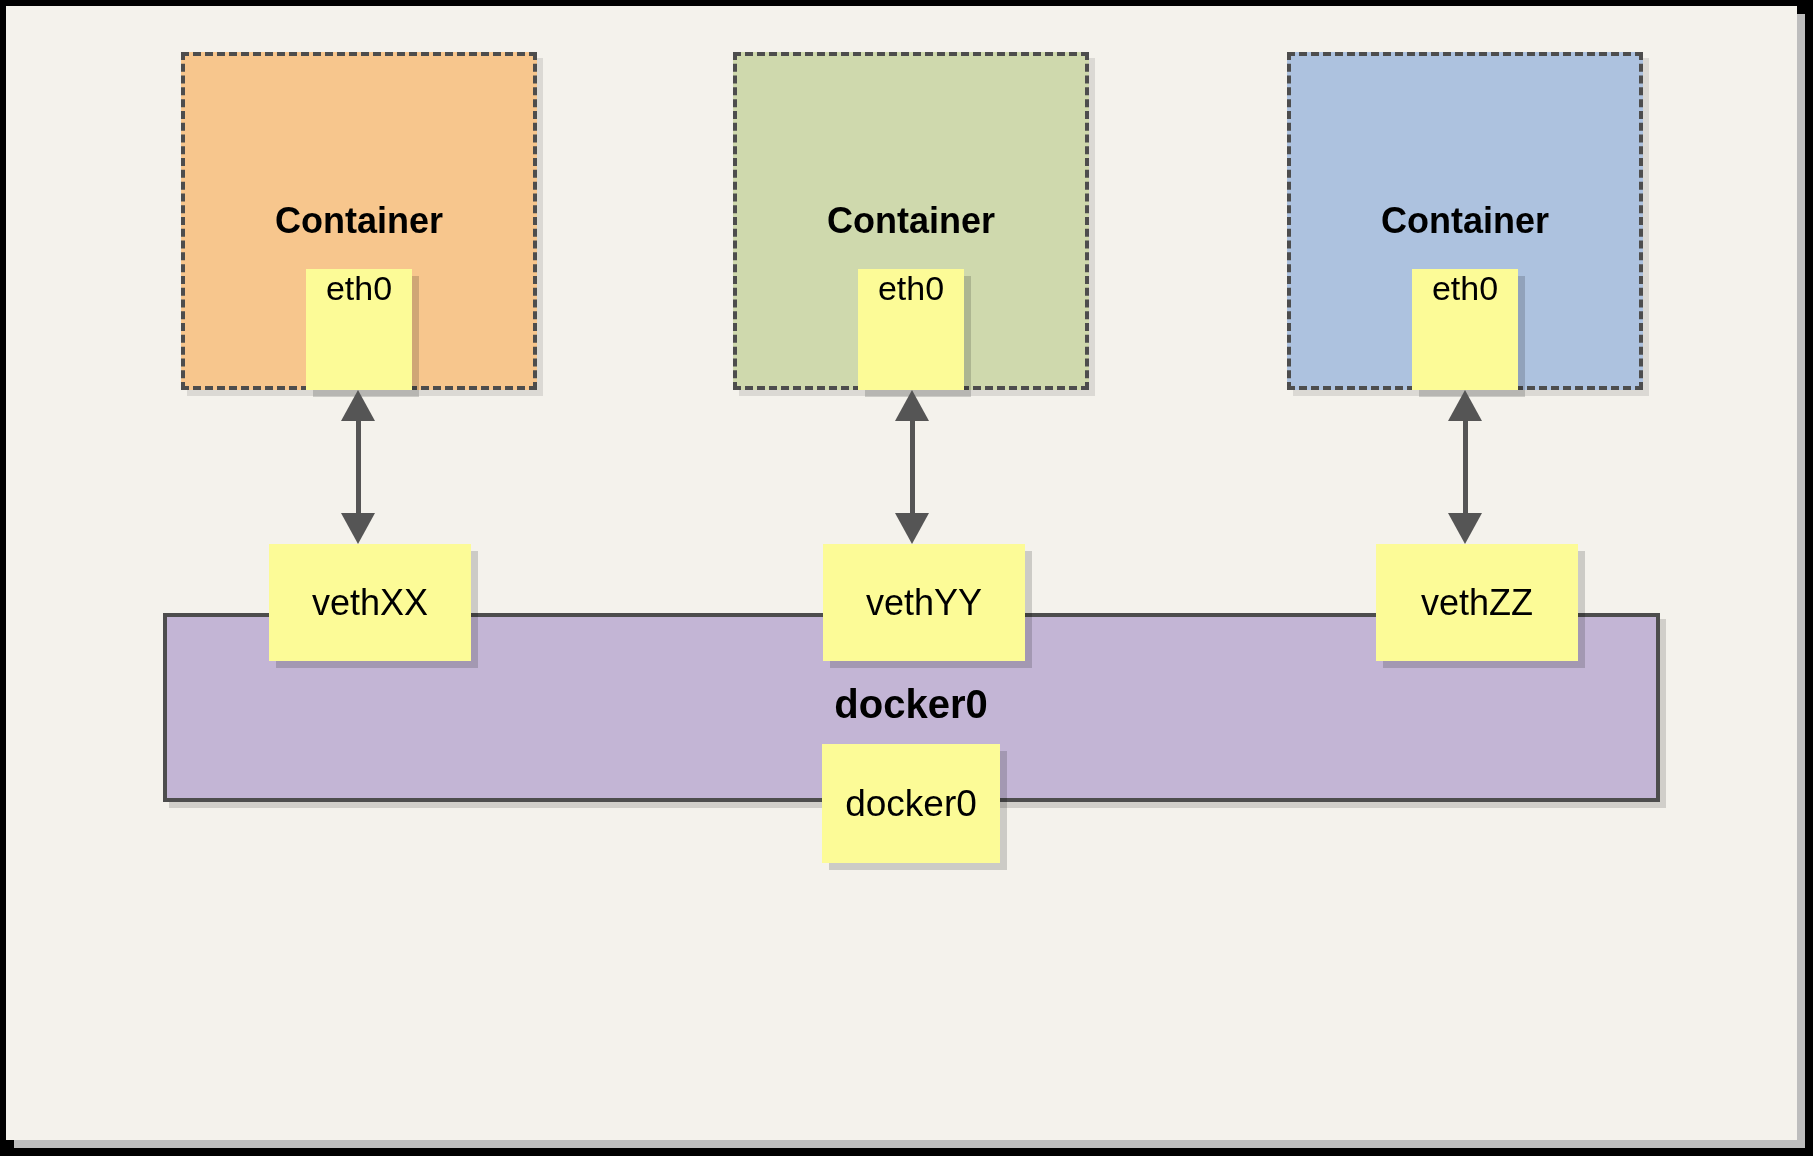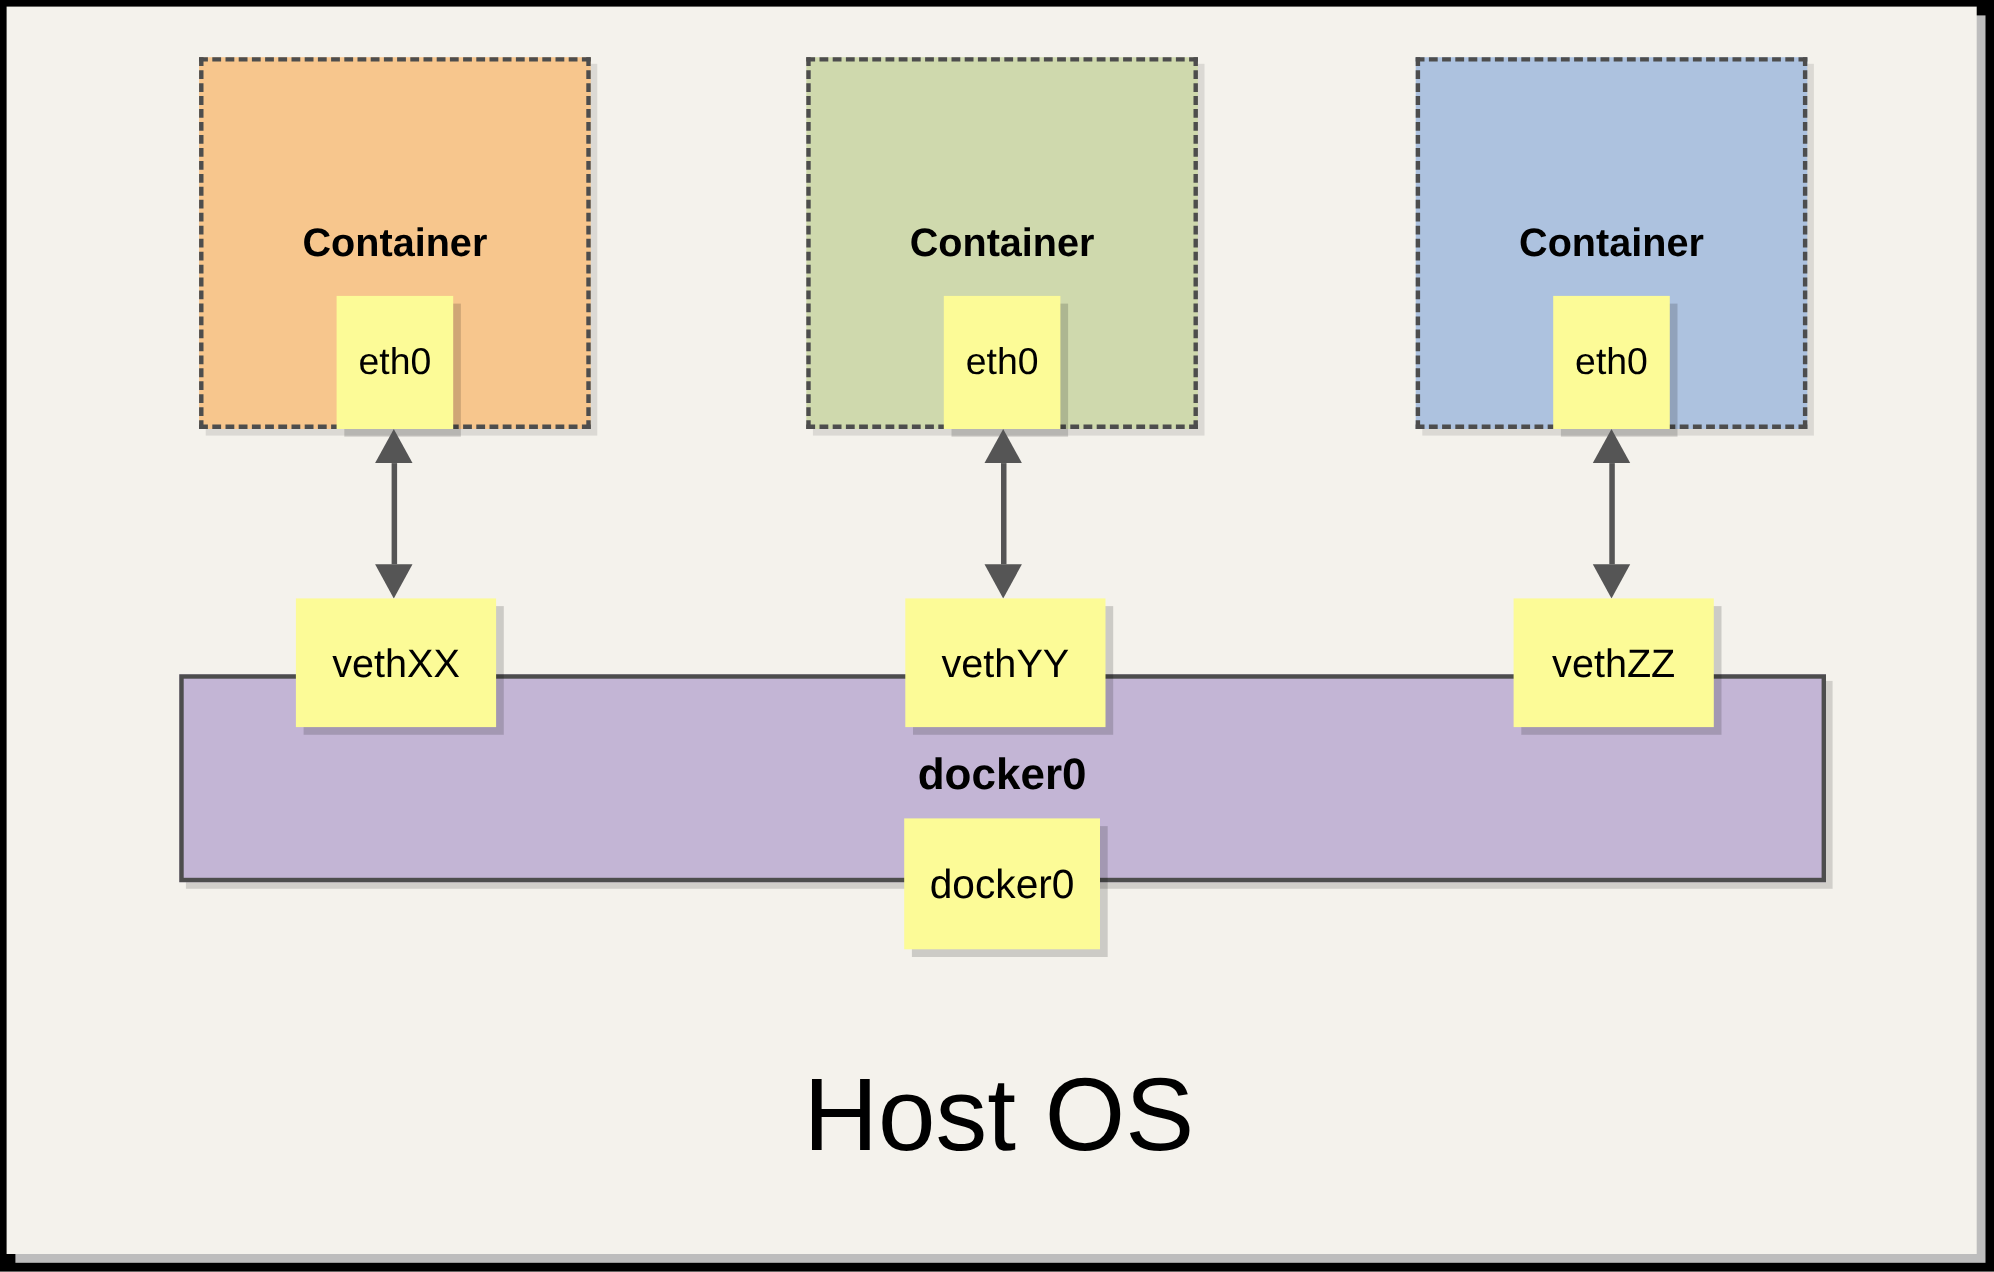--- a/index.html
+++ b/index.html
@@ -35,21 +35,21 @@
     display:flex; align-items:center; justify-content:center;
     font-size:36px; font-weight:bold;
     pointer-events:none;
   }
 
   .iface-box {
     position:absolute;
     left:50%; bottom:-4px;
     width:106px; height:121px;
     margin-left:-53px;
-    display:flex; align-items:center; justify-content:center;
+    display:flex; align-items:flex-start; justify-content:center;
     font-size:34px;
     box-shadow:7px 7px 0 rgba(0,0,0,0.16);
   }
 
   
   .arrow {
     position:absolute;
     top:384px; height:154px; width:36px;
     display:flex; flex-direction:column; align-items:center;
   }
@@ -81,21 +81,21 @@
   .bridge-label {
     position:absolute;
     left:905px; top:676px;
     transform:translateX(-50%);
     font-size:40px; font-weight:bold;
   }
 
   
   .veth-box {
     position:absolute;
-    top:538px; width:182px; height:117px;
+    top:538px; width:202px; height:117px;
     display:flex; align-items:center; justify-content:center;
     font-size:36px;
     box-shadow:7px 7px 0 rgba(0,0,0,0.16);
   }
   .v1 { left:263px; }
   .v2 { left:817px; }
   .v3 { left:1370px; }
 
   .bridge-iface-box {
     position:absolute;
@@ -174,16 +174,15 @@
     </div>
     <div class="veth-box v3" style="background-color: rgb(252, 251, 151);">
       <span>vethZZ</span>
     </div>
 
     <div class="bridge-iface-box" style="background-color: rgb(252, 251, 151);">
       <span>docker0</span>
     </div>
 
 
-    <div class="host-title">Host OS</div>
 
   </div>
 </div>
 
 </body></html>

